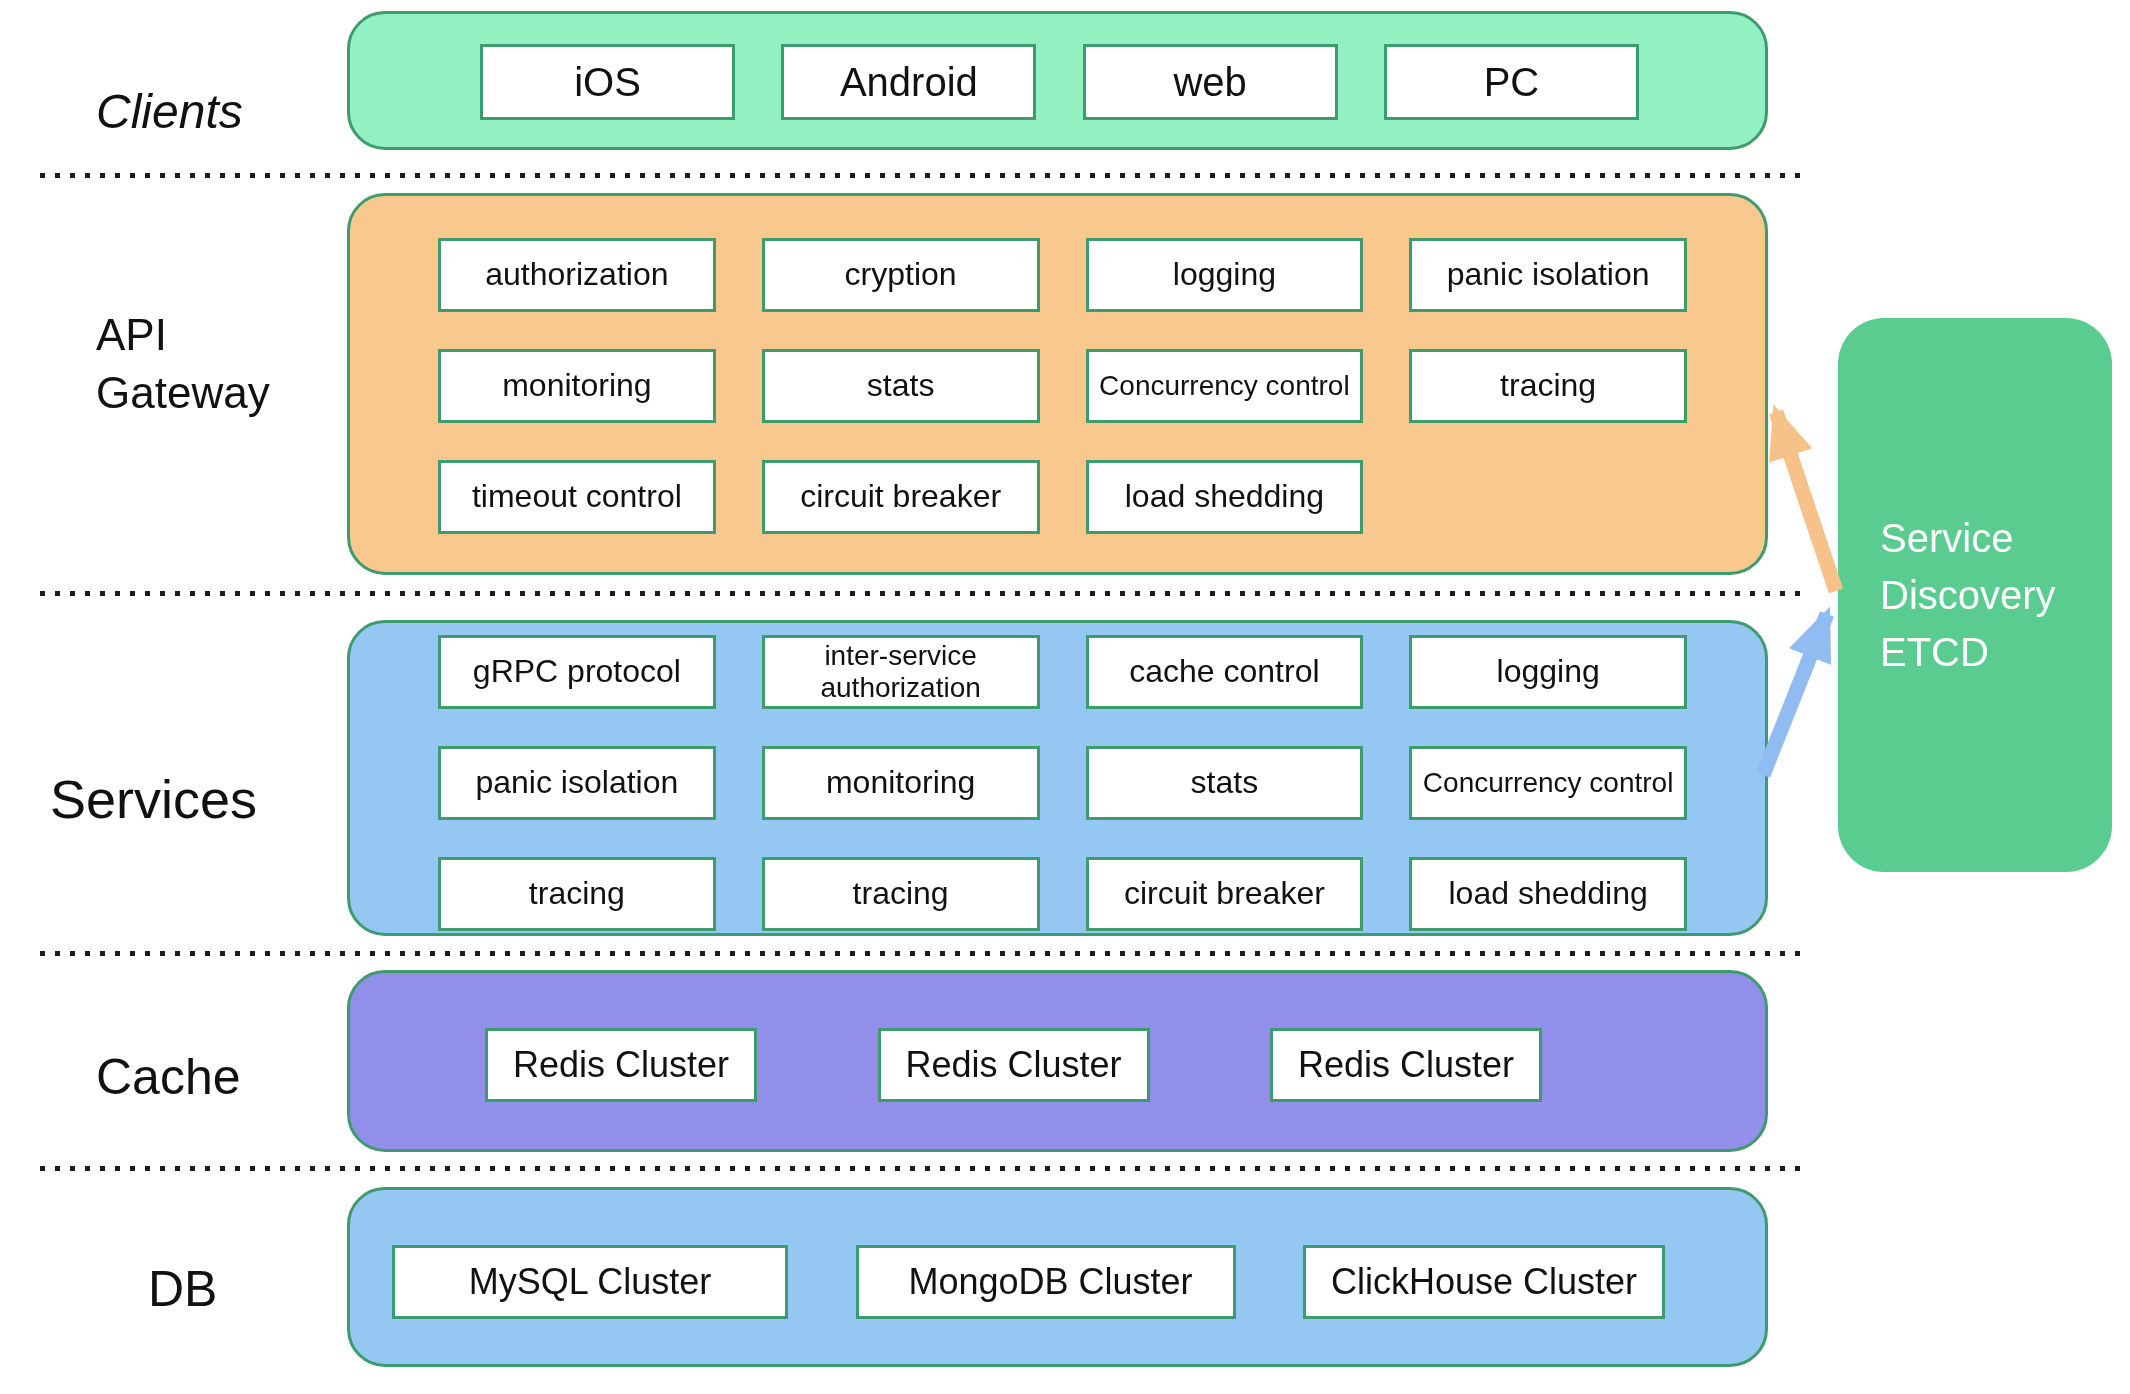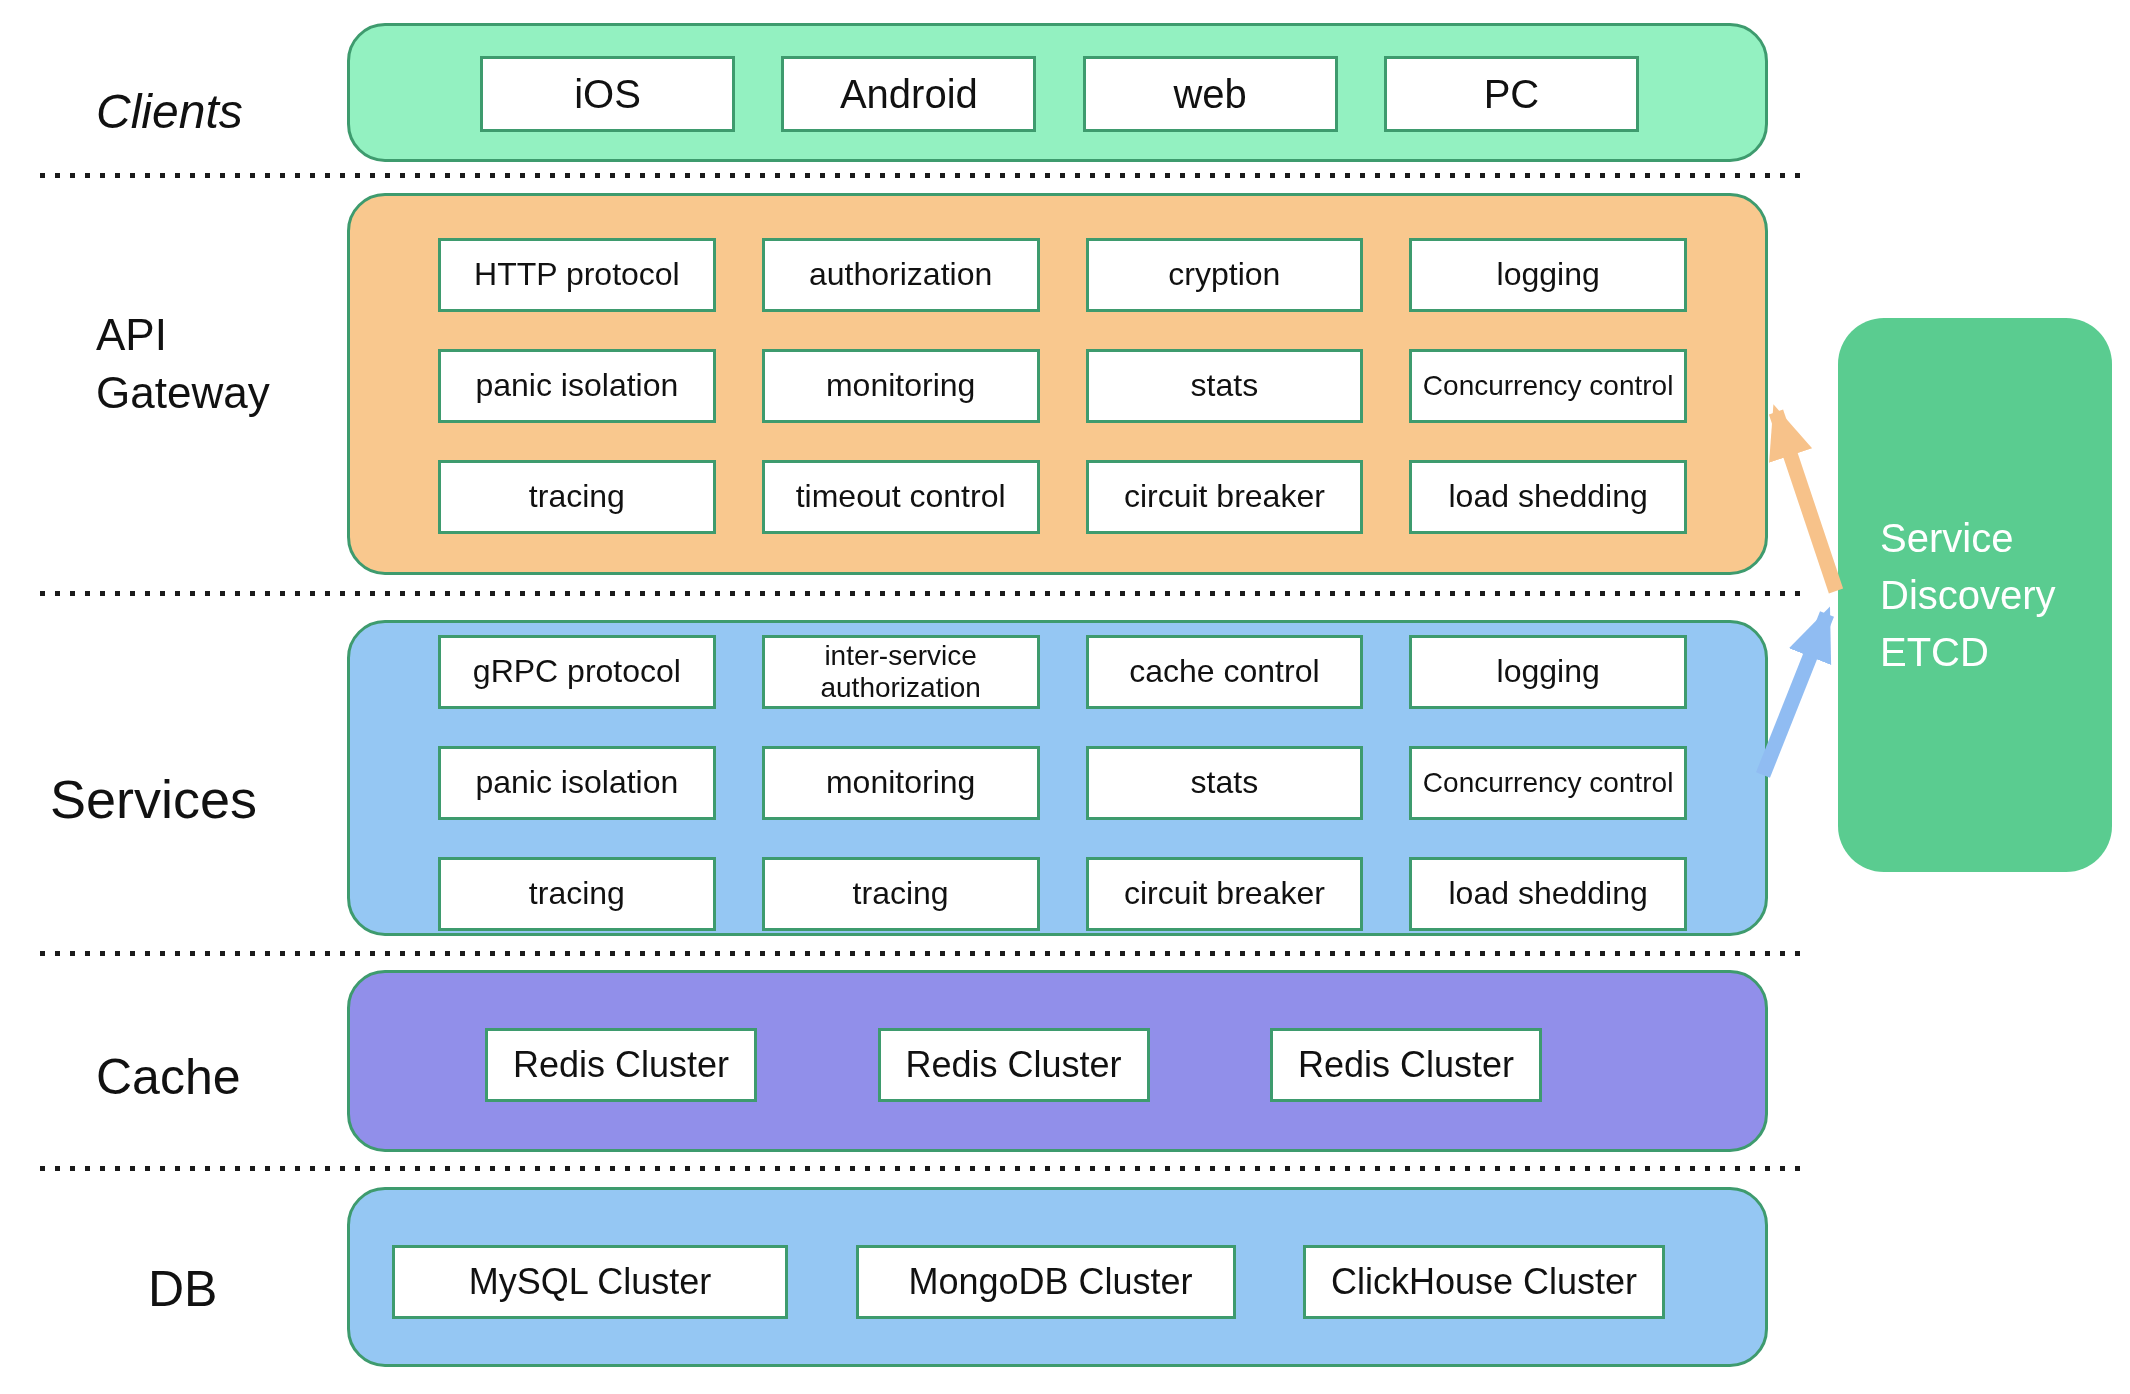--- a/index.html
+++ b/index.html
@@ -10,21 +10,21 @@
   .layer-label{position:absolute;color:#111111;white-space:pre-line;}
   #clients-label{left:96px;top:84px;font-size:48px;font-style:italic;}
   #gateway-label{left:96px;top:306px;font-size:44px;line-height:58px;}
   #services-label{left:50px;top:768px;font-size:54px;}
   #cache-label{left:96px;top:1048px;font-size:50px;}
   #db-label{left:148px;top:1260px;font-size:50px;}
 
   
   .layer-box{position:absolute;left:347px;width:1421px;border:3px solid #3E9B6E;
              border-radius:38px;box-sizing:border-box;}
-  #clients-box{top:23px;height:139px;background:#93F1C1;
+  #clients-box{top:11px;height:139px;background:#93F1C1;
                display:flex;justify-content:space-between;align-items:flex-start;
                padding:30px 126px 0 130px;}
   #gateway-box{top:193px;height:382px;background:#F9C88E;
                display:grid;grid-template-columns:repeat(4,1fr);grid-template-rows:repeat(3,74px);
                column-gap:46px;row-gap:37px;padding:42px 78px 0 88px;}
   #services-box{top:620px;height:316px;background:#95C7F3;
                display:grid;grid-template-columns:repeat(4,1fr);grid-template-rows:repeat(3,74px);
                column-gap:46px;row-gap:37px;padding:12px 78px 0 88px;}
   #cache-box{top:970px;height:182px;background:#918FEA;
                display:flex;justify-content:space-between;align-items:flex-start;
@@ -76,21 +76,20 @@
   <div class="dots" id="dots-4"></div>
 
   <div class="layer-box" id="clients-box">
     <div class="node client-item">iOS</div>
     <div class="node client-item">Android</div>
     <div class="node client-item">web</div>
     <div class="node client-item">PC</div>
   </div>
 
   <div class="layer-box" id="gateway-box">
-    <div class="node cell">HTTP protocol</div>
     <div class="node cell">authorization</div>
     <div class="node cell">cryption</div>
     <div class="node cell">logging</div>
     <div class="node cell">panic isolation</div>
     <div class="node cell">monitoring</div>
     <div class="node cell">stats</div>
     <div class="node cell small">Concurrency control</div>
     <div class="node cell">tracing</div>
     <div class="node cell">timeout control</div>
     <div class="node cell">circuit breaker</div>

